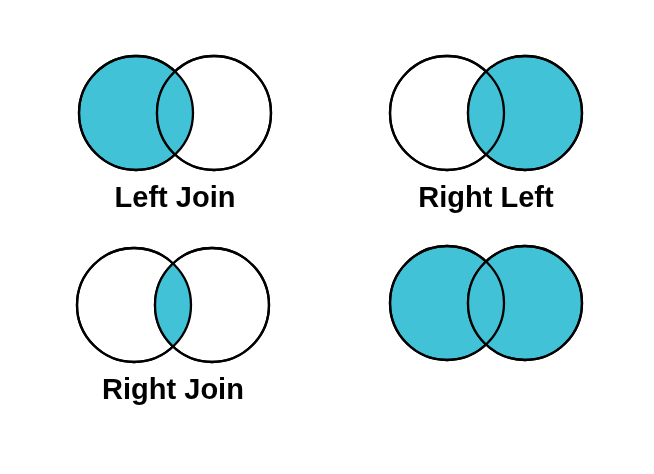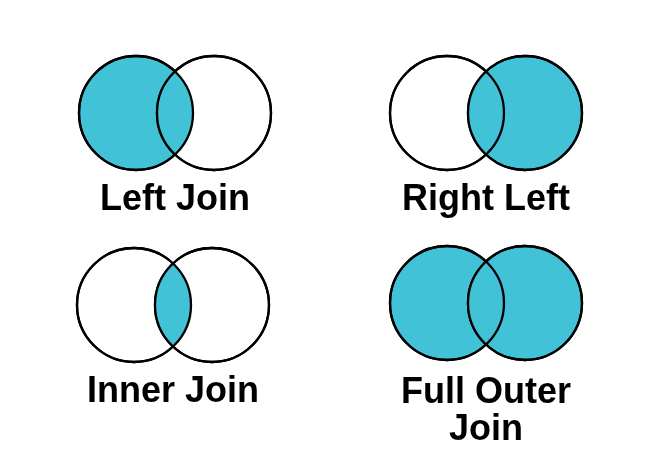--- a/index.html
+++ b/index.html
@@ -28,21 +28,21 @@
   .venn-cell svg { display: block; }
   .c, .outline {
     stroke: var(--stroke);
     stroke-width: 2.3;
   }
   .outline { fill: none; }
   .lens { stroke: none; }
   .label {
     color: var(--label);
     font-weight: bold;
-    font-size: 36px;
+    font-size: 29px;
     line-height: 37px;
     margin-top: 1px;
     letter-spacing: 0;
   }
   .label-late { margin-top: 4px; }
 </style>
 </head>
 <body>
 
 <div class="canvas">
@@ -75,31 +75,27 @@
 
   <div class="venn-cell" style="left:58px; top:220px;">
     <svg viewBox="0 0 230 150" width="230" height="150">
       <circle class="c left" cx="76" cy="85" r="57" fill="#ffffff"></circle>
       <circle class="c right" cx="154" cy="85" r="57" fill="#ffffff"></circle>
       <path class="lens" d="M 115 43.43 A 57 57 0 0 1 115 126.57 A 57 57 0 0 1 115 43.43 Z" fill="#41c2d6"></path>
       <circle class="outline" cx="76" cy="85" r="57"></circle>
       <circle class="outline" cx="154" cy="85" r="57"></circle>
     </svg>
     <div class="label">
-      <div>Inner Join</div>
+      <div>Right Join</div>
     </div>
   </div>
 
   <div class="venn-cell" style="left:371px; top:218px;">
     <svg viewBox="0 0 230 150" width="230" height="150">
       <circle class="c left" cx="76" cy="85" r="57" fill="#41c2d6"></circle>
       <circle class="c right" cx="154" cy="85" r="57" fill="#41c2d6"></circle>
       <path class="lens" d="M 115 43.43 A 57 57 0 0 1 115 126.57 A 57 57 0 0 1 115 43.43 Z" fill="#41c2d6"></path>
       <circle class="outline" cx="76" cy="85" r="57"></circle>
       <circle class="outline" cx="154" cy="85" r="57"></circle>
     </svg>
-    <div class="label label-late">
-      <div>Full Outer</div>
-      <div>Join</div>
-    </div>
   </div>
 
 </div>
 
 </body></html>

